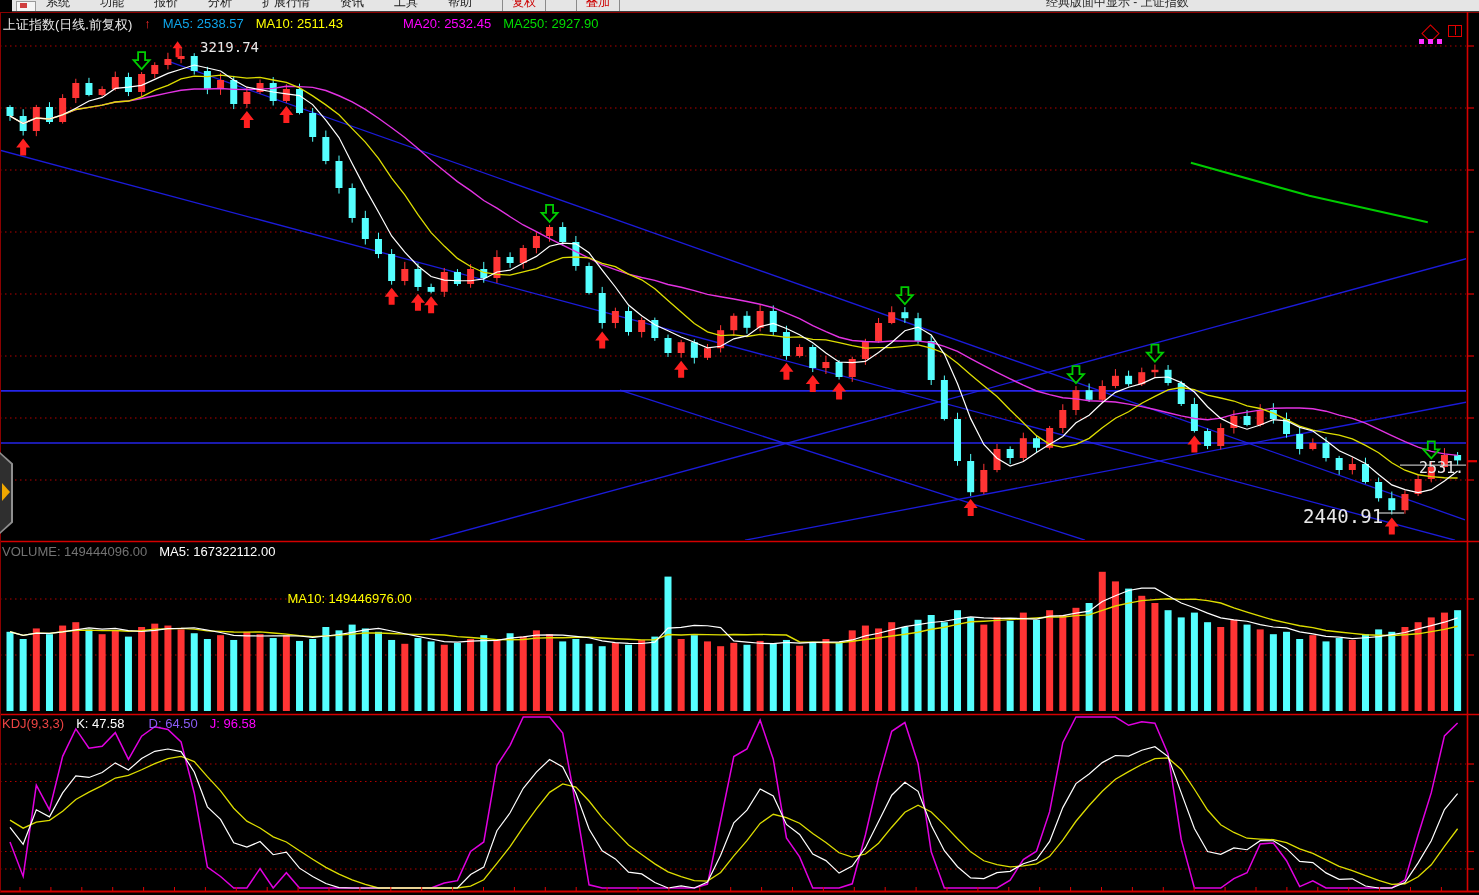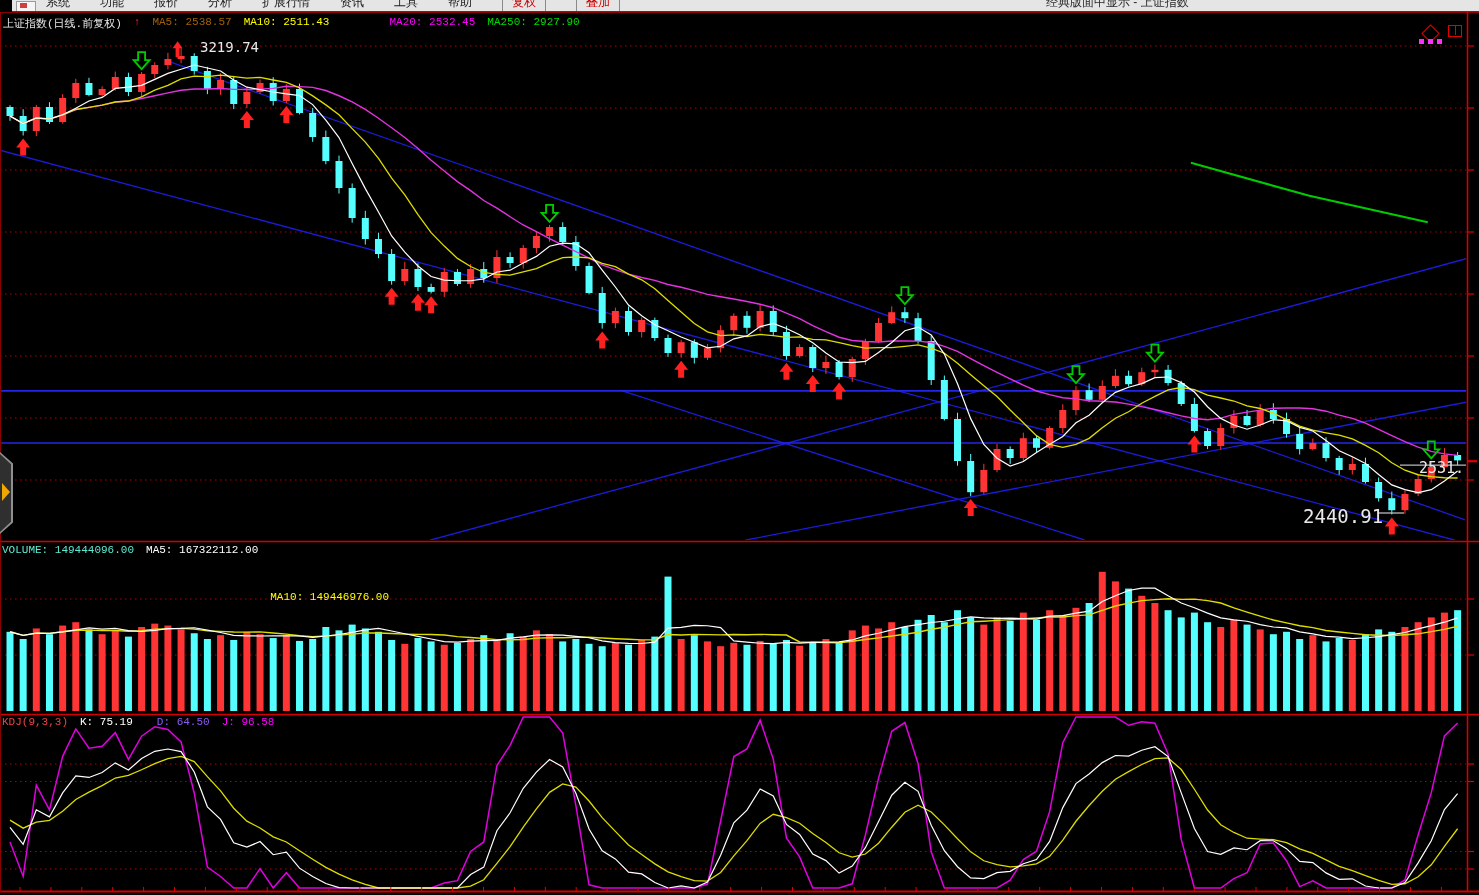--- a/index.html
+++ b/index.html
@@ -10,21 +10,21 @@
   #menubar{position:absolute;top:0;left:12px;width:1479px;height:11px;background:#e5e5e5;
     border-bottom:1px solid #3c3c3c;overflow:hidden;z-index:10;}
   #menu-items{position:absolute;top:-6px;left:34px;display:flex;gap:30px;font-size:12px;color:#1a1a1a;white-space:nowrap;}
   #menu-items .mi{cursor:default;}
   .menu-btn{color:#cc0000;border-left:1px solid #8a8a8a;border-right:1px solid #8a8a8a;padding:0 9px;}
   #app-icon{position:absolute;top:1px;left:4px;width:18px;height:9px;background:#f5f5f5;border:1px solid #9a9a9a;}
   #app-icon::after{content:"";position:absolute;left:3px;top:1px;width:7px;height:5px;background:#d04040;}
   #win-title{position:absolute;top:-6px;left:1034px;font-size:12px;color:#2b2b2b;white-space:nowrap;}
   
   .row{position:absolute;display:flex;gap:12px;white-space:nowrap;z-index:5;
-    font-family:Liberation Mono, monospace;font-size:11px;}
+    font-family:Liberation Sans, sans-serif;font-size:13px;}
   #main-title-row{top:16px;left:3px;}
   #volume-row{top:544px;left:2px;}
   #kdj-row{top:716px;left:2px;}
   .lbl{letter-spacing:0;}
   .floatlbl{position:absolute;z-index:5;color:#e8e8e8;
     font-family:"DejaVu Sans Mono","Liberation Mono",monospace;}
   #high-label{top:39px;left:176px;font-size:14px;margin-left:24px;}
   #low-label{top:505px;left:1303px;font-size:19px;}
   #price-label{top:459px;left:1419px;font-size:15px;}
   
@@ -536,34 +536,34 @@
         <span class="mi">帮助</span>
         <span class="mi menu-btn">复权</span>
         <span class="mi menu-btn">叠加</span>
       </div>
     <div id="win-title">经典版面中显示 - 上证指数</div>
   </div>
 
   <div class="row" id="main-title-row">
     <span class="lbl" style="color:#e8e8e8">上证指数(日线.前复权)</span>
     <span class="lbl" style="color:#ff2a2a;font-weight:bold">↑</span>
-  <span class="lbl" style="color: #a16207;">MA5: 2538.57</span>
+  <span class="lbl" style="color: #0ea5e9;">MA5: 2538.57</span>
       <span class="lbl" style="color: rgb(255, 255, 0);">MA10: 2511.43</span>
       <span class="lbl" style="color: rgb(255, 0, 255); padding-left: 48px;">MA20: 2532.45</span>
       <span class="lbl" style="color: rgb(0, 221, 0);">MA250: 2927.90</span>
     </div>
 
   <div class="row" id="volume-row">
-      <span class="lbl" style="color: #5eead4; text-align: right;">VOLUME: 149444096.00</span>
+      <span class="lbl" style="color: #737373; text-align: right;">VOLUME: 149444096.00</span>
       <span class="lbl" style="color: rgb(255, 255, 255);">MA5: 167322112.00</span>
       <span class="lbl" style="color: rgb(255, 255, 0); margin-top: 47px;">MA10: 149446976.00</span>
     </div>
   <div class="row" id="kdj-row">
       <span class="lbl" style="color: #ef4444;">KDJ(9,3,3)</span>
-      <span class="lbl" style="color: rgb(255, 255, 255);">K: 75.19</span>
+      <span class="lbl" style="color: rgb(255, 255, 255);">K: 47.58</span>
       <span class="lbl" style="color: #8b5cf6; padding-left: 12px;">D: 64.50</span>
       <span class="lbl" style="color: rgb(255, 0, 255);">J: 96.58</span>
     </div>
 
   <div class="floatlbl" id="high-label">3219.74</div>
   <div class="floatlbl" id="low-label">2440.91</div>
   <div class="floatlbl" id="price-label">2531.</div>
 
   <div class="corner" id="diamond-icon"></div>
   <div class="corner" id="window-icon"></div>

